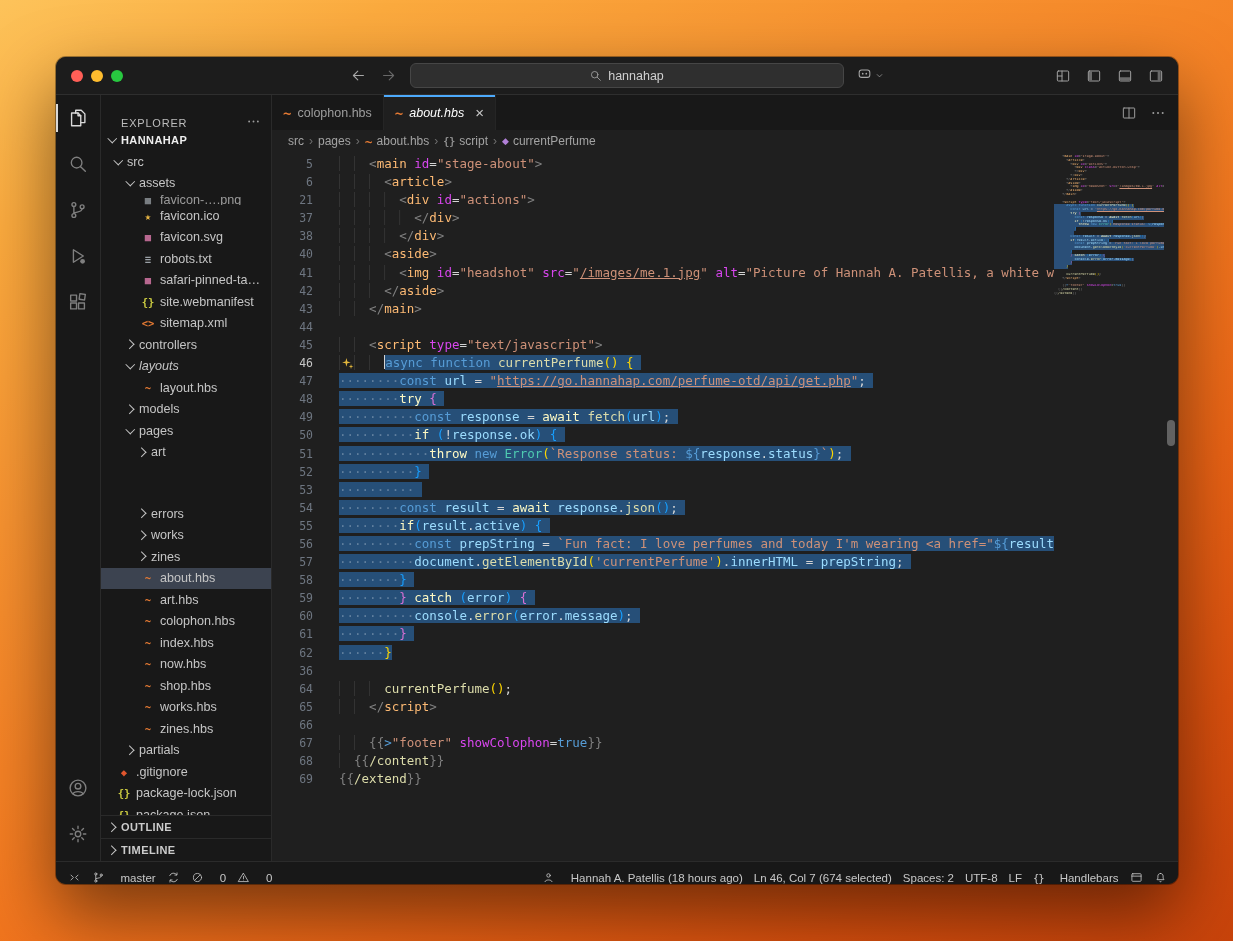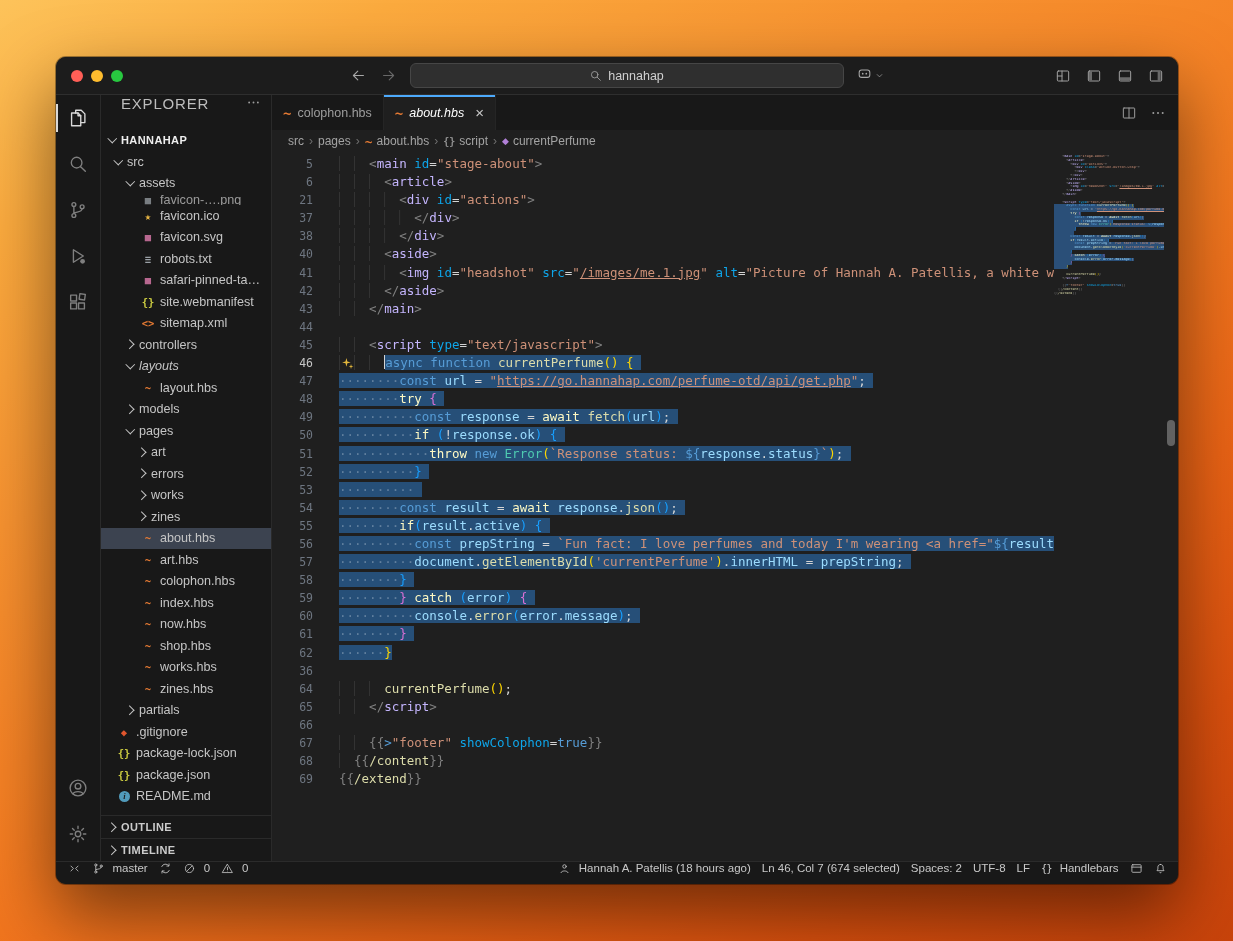--- a/index.html
+++ b/index.html
@@ -28,21 +28,21 @@
   .tb-right span{cursor:pointer;display:flex}
   
   .body-row{flex:1;display:flex;min-height:0}
   .ab{width:44px;flex:none;background:#181818;border-right:1px solid #2a2a2a;display:flex;flex-direction:column}
   .ab-item{width:43px;height:46px;display:flex;align-items:center;justify-content:center;color:#7f7f7f;position:relative;cursor:pointer}
   .ab-item.active{color:#d9d9d9}
   .ab-item.active::before{content:"";position:absolute;left:0;top:9px;bottom:9px;width:2px;background:#d9d9d9}
   .ab-bottom{margin-top:auto;padding-bottom:4px}
   
   .sidebar{width:170px;flex:none;background:#181818;border-right:1px solid #2a2a2a;display:flex;flex-direction:column;min-height:0;color:#c5c5c5}
-  .sb-h{height:34px;flex:none;display:flex;align-items:flex-start;padding:0 10px 0 20px;font-size:15px;letter-spacing:.8px;color:#bdbdbd}
+  .sb-h{height:34px;flex:none;display:flex;align-items:flex-end;padding:0 10px 0 20px;font-size:11px;letter-spacing:.8px;color:#bdbdbd}
   .sb-h .sp{flex:1}
   .sb-h .more{color:#9d9d9d;cursor:pointer;display:flex}
   .proj{height:22px;flex:none;display:flex;align-items:center;font-weight:700;font-size:11px;letter-spacing:.4px;color:#eeeeee;padding-left:4px;cursor:pointer}
   #tree{flex:1;overflow:hidden}
   .tr{height:21.5px;display:flex;align-items:center;font-size:12.6px;cursor:pointer;white-space:nowrap;padding-right:4px}
   .tr.selrow{background:#3c4350}
   .tr.clipped{height:11px;overflow:hidden;opacity:.75}
   .trl{overflow:hidden;text-overflow:ellipsis}
   .chev{width:16px;height:16px;flex:none;position:relative}
   .chev::before{content:"";position:absolute;width:5.5px;height:5.5px;border-right:1.3px solid #c5c5c5;border-bottom:1.3px solid #c5c5c5;left:3px;top:4.5px;transform:rotate(-45deg)}
@@ -73,40 +73,40 @@
   .code-area{flex:1;position:relative;overflow:hidden;padding-top:3px}
   .cl{display:flex;height:18.1px;line-height:18.1px;white-space:pre;
       font-family:"DejaVu Sans Mono","Liberation Mono",monospace;font-size:12.5px}
   .ln{width:41px;flex:none;text-align:right;color:#6e7681;font-size:11.5px;line-height:18.4px;cursor:pointer}
   .ln.lnact{color:#c6c6c6}
   .lt{margin-left:26px;position:relative;flex:none}
   .selbg{background:#264f78}
   .caret{display:inline-block;width:0;border-left:1.5px solid #d4d4d4;height:14px;vertical-align:-2px}
   .sparkle{position:absolute;left:2px;top:2.5px;width:13px;height:13px}
   .sparkle svg{width:13px;height:13px;display:block}
-  .tk-p{color:#808080}.tk-g{color:#c4b5fd}.tk-a{color:#0ea5e9}
+  .tk-p{color:#808080}.tk-g{color:#fdba74}.tk-a{color:#d946ef}
   .tk-s{color:#ce9178}.tk-u{color:#ce9178;text-decoration:underline}
   .tk-k{color:#569cd6}.tk-c{color:#fef9c3}.tk-f{color:#dcdcaa}
   .tk-ty{color:#4ec9b0}.tk-v{color:#9cdcfe}.tk-o{color:#d4d4d4}
   .tk-e{color:#569cd6}
   .tk-b1{color:#ffd700}.tk-b2{color:#da70d6}.tk-b3{color:#179fff}
   .tk-w{color:rgba(220,230,240,.32)}
   .tk-n{background-image:linear-gradient(to right,rgba(255,255,255,.09) 1px,transparent 1px);background-size:2ch 100%}
   .mini-wrap{position:absolute;top:0;right:0;bottom:0;width:124px;background:#1f1f1f}
   .minimap{position:absolute;top:3px;right:14px;width:110px;bottom:0;overflow:hidden;cursor:pointer}
   .ml{height:3.8px;line-height:3.8px;font-size:3.4px;white-space:pre;
       font-family:"DejaVu Sans Mono",monospace;overflow:hidden}
   .mselbg{background:rgba(51,119,193,.55);display:inline-block}
   .ruler{position:absolute;top:0;right:0;bottom:0;width:14px}
   .ruler-thumb{position:absolute;top:268px;left:3px;width:8px;height:26px;border-radius:4px;background:rgba(255,255,255,.30)}
   
   .statusbar{height:22px;flex:none;background:#181818;border-top:1px solid #2b2b2b;display:flex;align-items:center;font-size:11.5px;color:#c8c8c8;padding:0 6px}
   .sb-left{display:flex;height:100%}
   .sb-right{margin-left:auto;display:flex;height:100%}
-  .si{display:flex;align-items:flex-start;gap:8px;padding:0 5.5px;height:100%;cursor:pointer;white-space:nowrap}
+  .si{display:flex;align-items:flex-end;gap:16px;padding:0 5.5px;height:100%;cursor:pointer;white-space:nowrap}
   .si svg{display:block}
   .br-ic{font-family:"DejaVu Sans Mono",monospace;font-size:10.5px;letter-spacing:-1px}
 </style>
 </head>
 <body>
 
 <div class="window">
   <div class="titlebar">
     <div class="traffic">
       <div class="tl cl1"></div>
@@ -308,21 +308,21 @@
             <span class="trl">models</span>
           </div>
           <div class="tr" style="padding-left: 22px;">
             <span class="chev open"></span>
             <span class="trl">pages</span>
           </div>
           <div class="tr" style="padding-left: 34px;">
             <span class="chev"></span>
             <span class="trl">art</span>
           </div>
-          <div class="tr" style="padding-left: 34px;">
+          <div class="tr" style="padding-left: 34px; margin-top: 40px;">
             <span class="chev"></span>
             <span class="trl">errors</span>
           </div>
           <div class="tr" style="padding-left: 34px;">
             <span class="chev"></span>
             <span class="trl">works</span>
           </div>
           <div class="tr" style="padding-left: 34px;">
             <span class="chev"></span>
             <span class="trl">zines</span>

